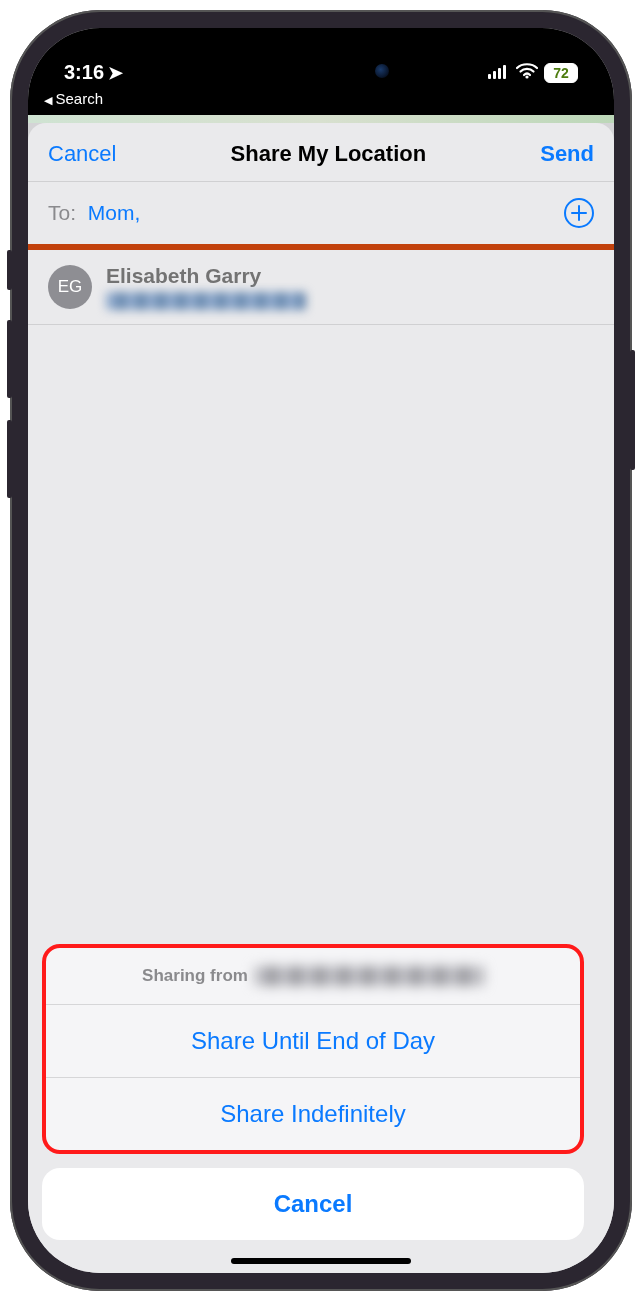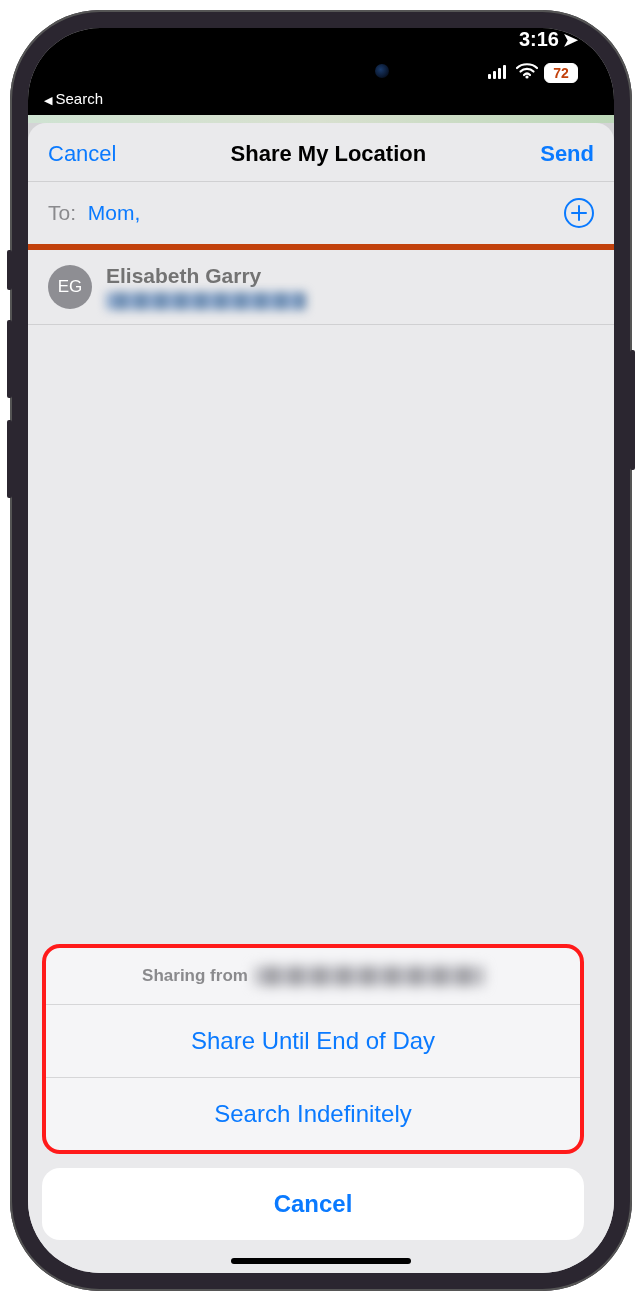--- a/index.html
+++ b/index.html
@@ -42,30 +42,29 @@
   .status-bar {
     height: 60px;
     background: #000;
     color: #fff;
     display: flex;
     align-items: flex-end;
     padding: 0 36px 4px 36px;
     justify-content: space-between;
     font-size: 20px;
     font-weight: 600;
-    flex-direction: column;
   }
   .status-left { display: flex; align-items: center; gap: 4px; }
   .status-left .loc-arrow { font-size: 18px; }
   .status-right { display: flex; align-items: center; gap: 6px; }
   .battery-box {
     display: inline-flex; align-items: center;
     border: 1.5px solid #fff; border-radius: 6px;
     padding: 1px 8px; font-size: 14px; font-weight: 700;
-    background: #fff; color: #c2410c;
+    background: #fff; color: #4d7c0f;
     min-width: 34px; justify-content: center;
   }
   .dynamic-island {
     position: absolute;
     top: 22px; left: 50%; transform: translateX(-50%);
     width: 160px; height: 42px;
     background: #000; border-radius: 24px;
     z-index: 10;
   }
   .dynamic-island::after {
@@ -270,21 +269,21 @@
         </div>
       </div>
 
       <div class="action-overlay">
         <div class="action-group">
           <div class="action-header">
             <span>Sharing from</span>
             <span class="blur-chip"></span>
           </div>
           <div class="action-item">Share Until End of Day</div>
-          <div class="action-item">Search Indefinitely</div>
+          <div class="action-item">Share Indefinitely</div>
         </div>
         <div class="cancel-block">Cancel</div>
       </div>
 
       <div class="home-indicator"></div>
     </div>
   </div>
 </div>
 
 </body></html>

